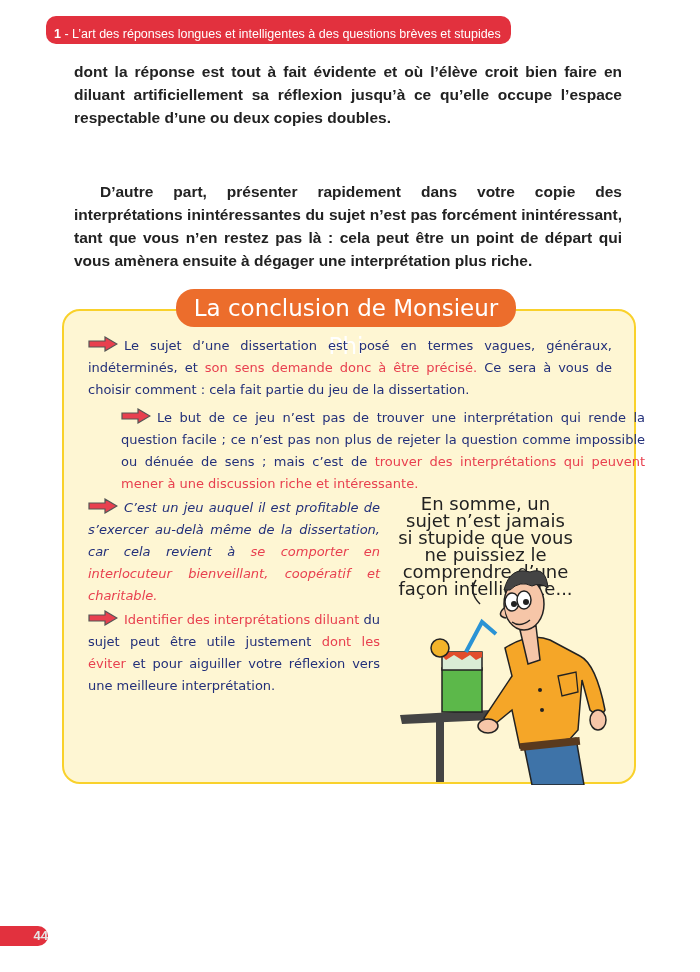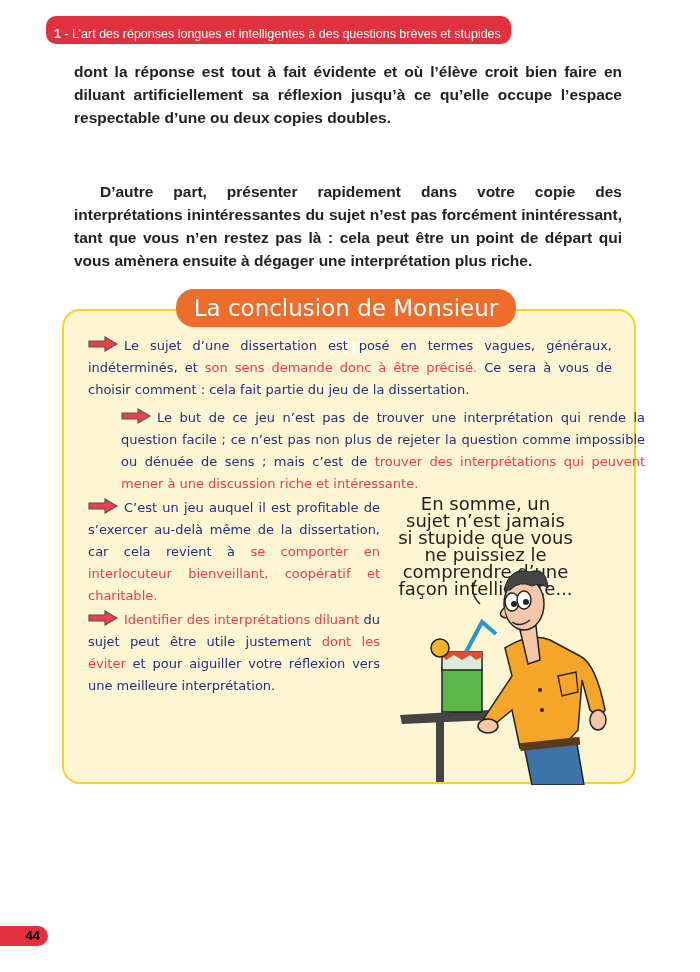--- a/index.html
+++ b/index.html
@@ -30,32 +30,32 @@
     font-family: "DejaVu Sans", sans-serif; font-size: 23px; line-height: 38px; text-align: center;
   }
   .item {
     position: absolute; color: #23307a; font-family: "DejaVu Sans", sans-serif;
     font-size: 13px; line-height: 22px; text-align: justify;
   }
   .item .hl { color: #e8404f; }
   .arrow { display: inline-block; width: 30px; height: 16px; vertical-align: -2px; margin-right: 6px; }
   #item1 { left: 88px; top: 335px; width: 524px; }
   #item2 { left: 88px; top: 407px; width: 524px; margin-left: 33px; }
-  #item3 { left: 88px; top: 497px; width: 292px; }
+  #item3 { left: 88px; top: 497px; width: 292px; font-style: italic; }
   #item4 { left: 88px; top: 609px; width: 292px; }
   .bubble {
     position: absolute; left: 398px; top: 495px; width: 175px; color: #222;
     font-family: "DejaVu Sans", sans-serif; font-size: 18px; line-height: 17px; text-align: center;
   }
   .cartoon { position: absolute; left: 400px; top: 560px; width: 236px; height: 225px; }
   .page-num {
     position: absolute; left: 0; top: 926px; width: 48px; height: 20px;
-    background: #e2313e; border-radius: 0 10px 10px 0; color: #000000;
+    background: #e2313e; border-radius: 0 10px 10px 0; color: #e5e5e5;
     font-family: "Liberation Sans", sans-serif; font-weight: bold; font-size: 13px; line-height: 20px;
-    text-align: right; padding-right: 8px; box-sizing: border-box;
+    text-align: right; padding-right: 0; box-sizing: border-box;
   }
 </style>
 </head>
 <body>
 
 <div class="header-pill"><b>1</b><span> - L’art des réponses longues et intelligentes à des questions brèves et stupides</span></div>
 
 <div class="body-text" id="p1">
     <p>dont la réponse est tout à fait évidente et où l’élève croit bien faire en diluant artificiellement sa réflexion jusqu’à ce qu’elle occupe l’espace respectable d’une ou deux copies doubles.</p>
   </div>

